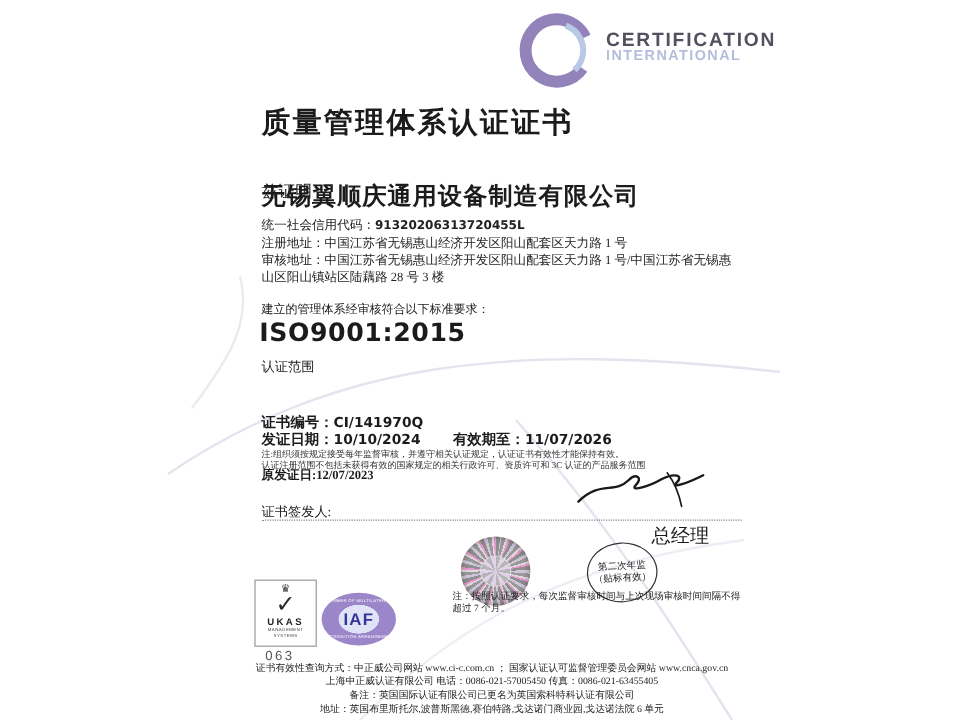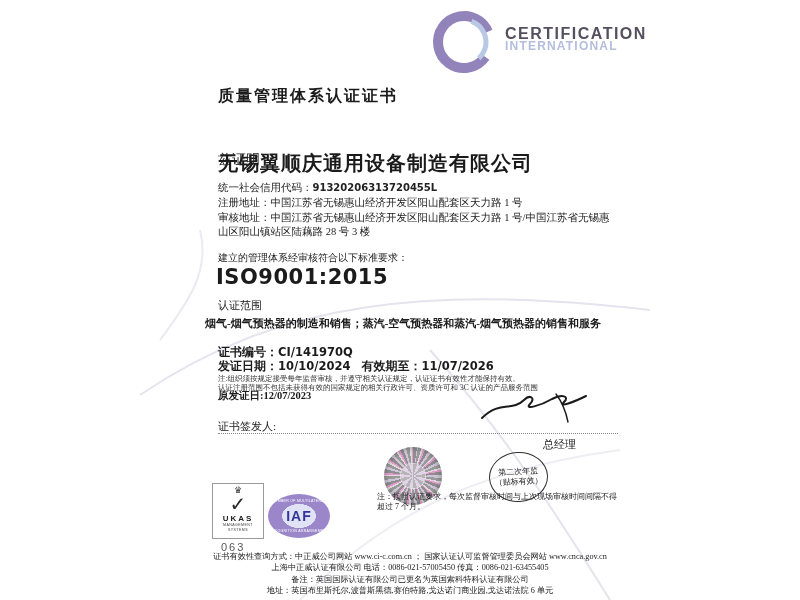--- a/index.html
+++ b/index.html
@@ -9,42 +9,42 @@
     color:#1b1b1b;
   }
   .abs{position:absolute;}
   
   .watermark{left:0;top:0;pointer-events:none;}
   
   .logo-text{left:505px;top:27px;line-height:13px;font-family:"Liberation Sans","DejaVu Sans",sans-serif;}
   .logo-line1{font-size:16px;letter-spacing:1.5px;color:#55505f;font-weight:bold;}
   .logo-line2{font-size:12px;letter-spacing:1.2px;color:#b4bedc;font-weight:bold;}
   
-  .title{left:218px;top:86px;font-size:16px;font-weight:bold;letter-spacing:2px;}
+  .title{left:218px;top:86px;font-size:24px;font-weight:bold;letter-spacing:2px;}
   .certify{left:218px;top:123px;font-size:14px;color:#2a2a2a;margin-top:28px;}
   .company{left:218px;top:150px;font-size:20px;font-weight:bold;letter-spacing:1px;}
   .small-line{font-size:10.5px;color:#222;}
   .credit{left:218px;top:181px;}
   .regaddr{left:218px;top:196px;width:400px;}
   .auditaddr{left:218px;top:211px;width:400px;line-height:14px;}
   .std-intro{left:218px;top:251px;font-size:10px;}
   .iso{left:216px;top:265px;font-size:21px;font-weight:bold;font-family:"DejaVu Sans","Liberation Sans",sans-serif;letter-spacing:0.5px;}
   .scope-label{left:218px;top:298px;font-size:11px;}
   .scope-text{left:205px;top:316px;width:412px;font-size:11px;font-weight:bold;line-height:14px;}
   .row{font-size:12px;}
   .certnum{left:218px;top:344px;}
   .dates{left:218px;top:358px;}
   .lbl{font-weight:bold;}
   .val{font-family:"DejaVu Sans","Liberation Sans",sans-serif;font-weight:bold;font-size:11.5px;}
   .notes{left:218px;top:374px;font-size:7.5px;line-height:9px;color:#333;width:400px;}
   .orig{left:218px;top:389px;font-size:10.5px;font-weight:bold;}
   
   .sig-label{left:218px;top:419px;font-size:11px;}
   .sig-line{left:218px;top:433px;width:400px;border-top:1.5px dotted #888;height:0;}
-  .sig-title{left:543px;top:437px;font-size:11px;}
+  .sig-title{left:543px;top:437px;font-size:16px;}
   .signature-svg{left:478px;top:390px;}
   
   .sticker{
     left:384px;top:447px;width:58px;height:58px;border-radius:50%;
     background:repeating-conic-gradient(from 10deg,#9a9a9a 0deg 7deg,#dcdcdc 7deg 11deg,#e79ad0 11deg 15deg,#8f8f8f 15deg 22deg,#cfc6da 22deg 28deg);
     box-shadow:inset 0 0 6px rgba(0,0,0,.35);
   }
   .sticker-core{
     position:absolute;left:17px;top:17px;width:24px;height:24px;border-radius:50%;
     background:repeating-conic-gradient(from 0deg,#b5b5b5 0deg 20deg,#e2d2ea 20deg 40deg);
@@ -105,28 +105,27 @@
   <div class="abs small-line credit">
     <span>统一社会信用代码：</span><span class="val" style="font-size:10px">91320206313720455L</span>
   </div>
   <div class="abs small-line regaddr">注册地址：中国江苏省无锡惠山经济开发区阳山配套区天力路 1 号</div>
   <div class="abs small-line auditaddr">审核地址：中国江苏省无锡惠山经济开发区阳山配套区天力路 1 号/中国江苏省无锡惠山区阳山镇站区陆藕路 28 号 3 楼</div>
 
   <div class="abs std-intro">建立的管理体系经审核符合以下标准要求：</div>
   <div class="abs iso">ISO9001:2015</div>
 
   <div class="abs scope-label">认证范围</div>
-  <div class="abs scope-text">烟气-烟气预热器的制造和销售；蒸汽-空气预热器和蒸汽-烟气预热器的销售和服务</div>
 
   <div class="abs row certnum">
     <span class="lbl">证书编号：</span><span class="val">CI/141970Q</span>
   </div>
   <div class="abs row dates">
     <span class="lbl">发证日期：</span><span class="val">10/10/2024</span>
-    <span class="lbl" style="margin-left:8px">有效期至：</span><span class="val">11/07/2026</span>
+    <span class="lbl" style="margin-left:24px">有效期至：</span><span class="val">11/07/2026</span>
   </div>
   <div class="abs notes">
     <div>注:组织须按规定接受每年监督审核，并遵守相关认证规定，认证证书有效性才能保持有效。</div>
     <div>认证注册范围不包括未获得有效的国家规定的相关行政许可、资质许可和 3C 认证的产品服务范围</div>
   </div>
   <div class="abs orig">原发证日:12/07/2023</div>
 
   <svg class="abs signature-svg" width="118" height="34" viewBox="0 0 118 34">
     <path d="M4 28 C 22 10, 34 22, 46 10 C 52 4, 58 8, 52 14 C 46 20, 62 16, 74 9 C 84 4, 92 6, 86 12 C 80 18, 96 12, 108 6" fill="none" stroke="#1a1a1a" stroke-width="2" stroke-linecap="round"></path>
     <path d="M78 4 C 84 12, 88 22, 90 32" fill="none" stroke="#1a1a1a" stroke-width="1.4" stroke-linecap="round"></path>

